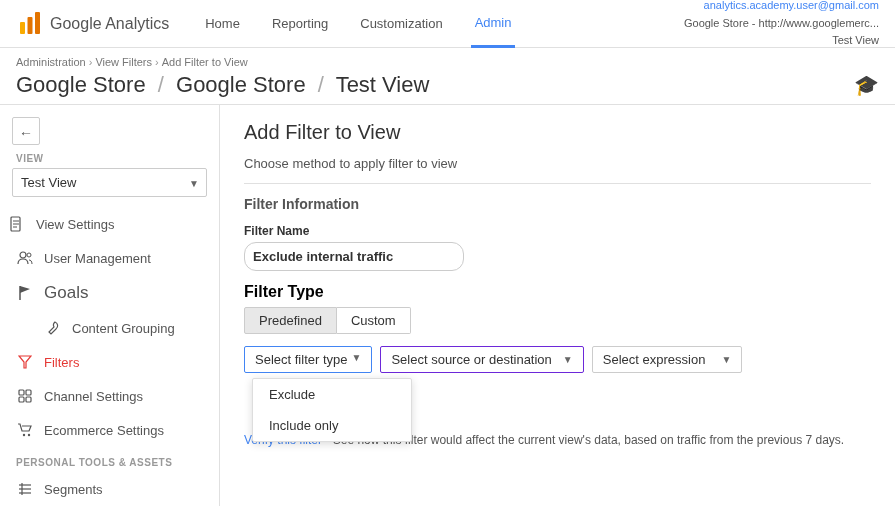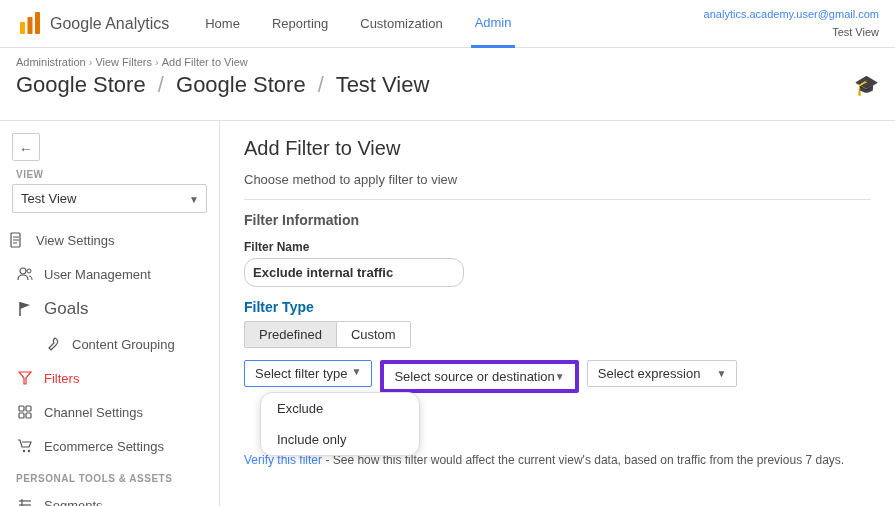--- a/index.html
+++ b/index.html
@@ -24,25 +24,26 @@
     </div>
     <nav style="display:flex; gap:24px; align-items:center; height:48px;">
       <a style="font-size:13px; color:#555; text-decoration:none; display:flex; align-items:center; height:48px; padding:0 4px; cursor:pointer;">Home</a>
       <a style="font-size:13px; color:#555; text-decoration:none; display:flex; align-items:center; height:48px; padding:0 4px; cursor:pointer;">Reporting</a>
       <a style="font-size:13px; color:#555; text-decoration:none; display:flex; align-items:center; height:48px; padding:0 4px; cursor:pointer;">Customization</a>
       <a style="font-size:13px; color:#4285f4; text-decoration:none; display:flex; align-items:center; height:48px; padding:0 4px; border-bottom:3px solid #4285f4; cursor:pointer;">Admin</a>
     </nav>
   </div>
   <div style="text-align:right; font-size:11px; line-height:1.6;">
     <div style="color:#4285f4;">analytics.academy.user@gmail.com</div>
+    <div style="color:#555;">Google Store - http://www.googlemerc...</div>
     <div style="color:#555;">Test View</div>
   </div>
 </div>
 
-<div style="padding: 8px 16px 16px; border-bottom: 1px solid #e0e0e0; background:#fff;">
+<div style="padding: 8px 16px 0; border-bottom: 1px solid #e0e0e0; background:#fff;">
   <div style="font-size:11px; color:#777; display:flex; align-items:center; gap:3px; margin-bottom:4px;">
     <span style="color:#777; cursor:pointer;">Administration</span>
     <span style="color:#999;">›</span>
     <span style="color:#777; cursor:pointer;">View Filters</span>
     <span style="color:#999;">›</span>
     <span style="color:#777;">Add Filter to View</span>
   </div>
   <div style="display:flex; align-items:center; justify-content:space-between; padding-bottom:6px;">
     <div style="font-size:22px; font-weight:300; color:#333;">
       <span>Google Store</span>
@@ -171,41 +172,41 @@
     <p style="font-size:13px; color:#555; margin-bottom:10px;">Choose method to apply filter to view</p>
 
 
     <hr style="border:none; border-top:1px solid #e0e0e0; margin:12px 0;">
 
     <div style="font-size:14px; font-weight:bold; color:#555; margin-bottom:12px;">Filter Information</div>
 
     <div style="font-size:12px; font-weight:bold; color:#333; margin-bottom:4px;">Filter Name</div>
     <input type="text" style="width: 220px; padding: 6px 8px; border: 1px solid rgb(204, 204, 204); border-radius: 12px; font-size: 13px; color: rgb(51, 51, 51); margin-bottom: 12px; display: block; font-weight: bold;" value="Exclude internal traffic">
 
-    <div style="font-size:14px; font-weight:bold; color:#0369a1; margin-bottom:6px;">Filter Type</div>
+    <div style="font-size:16px; font-weight:bold; color:#000000; margin-bottom:6px;">Filter Type</div>
 
     <div style="display:flex; margin-bottom:12px;">
       <button style="padding:5px 14px; border:1px solid #ccc; border-radius:2px 0 0 2px; font-size:13px; cursor:pointer; background:#e8e8e8; color:#333;">Predefined</button>
       <button style="padding:5px 14px; border:1px solid #ccc; border-left:none; border-radius:0 2px 2px 0; font-size:13px; cursor:pointer; background:#fff; color:#333;">Custom</button>
     </div>
 
     <div style="display:flex; gap:8px; margin-bottom:8px; position:relative; align-items:flex-start;">
       <div style="position:relative;">
         <button style="padding:5px 10px; border:1px solid #4285f4; border-radius:2px; font-size:13px; color:#333; background:#fff; cursor:pointer; display:flex; align-items:flex-start; gap:4px;">
           <span>Select filter type</span>
           <span style="font-size:10px; color:#666;">▼</span>
         </button>
 
-        <div style="position:absolute; top:32px; left:16px; background:#fff; border:1px solid #ddd; box-shadow:0 2px 8px rgba(0,0,0,0.15); z-index:100; min-width:160px; border-radius:12px;">
+        <div style="position:absolute; top:32px; left:8px; background:#fff; border:1px solid #ddd; box-shadow:0 2px 8px rgba(0,0,0,0.15); z-index:100; min-width:160px; border-radius:2px;">
           <div style="padding:8px 16px; font-size:13px; color:#333; cursor:pointer;">Exclude</div>
           <div style="padding:8px 16px; font-size:13px; color:#333; cursor:pointer;">Include only</div>
         </div>
       </div>
 
-      <button style="padding:5px 10px; border:4px solid #6d28d9; border-radius:2px; font-size:13px; color:#333; background:#fff; cursor:pointer; display:flex; align-items:center; gap:0;">
+      <button style="padding:5px 10px; border:1px solid #6d28d9; border-radius:2px; font-size:13px; color:#333; background:#fff; cursor:pointer; display:flex; align-items:center; gap:11px;">
         <span>Select source or destination</span>
         <span style="font-size:10px; color:#666;">▼</span>
       </button>
 
       <button style="padding:5px 10px; border:1px solid #ccc; border-radius:2px; font-size:13px; color:#333; background:#fff; cursor:pointer; display:flex; align-items:center; gap:16px;">
         <span>Select expression</span>
         <span style="font-size:10px; color:#666;">▼</span>
       </button>
     </div>
 

